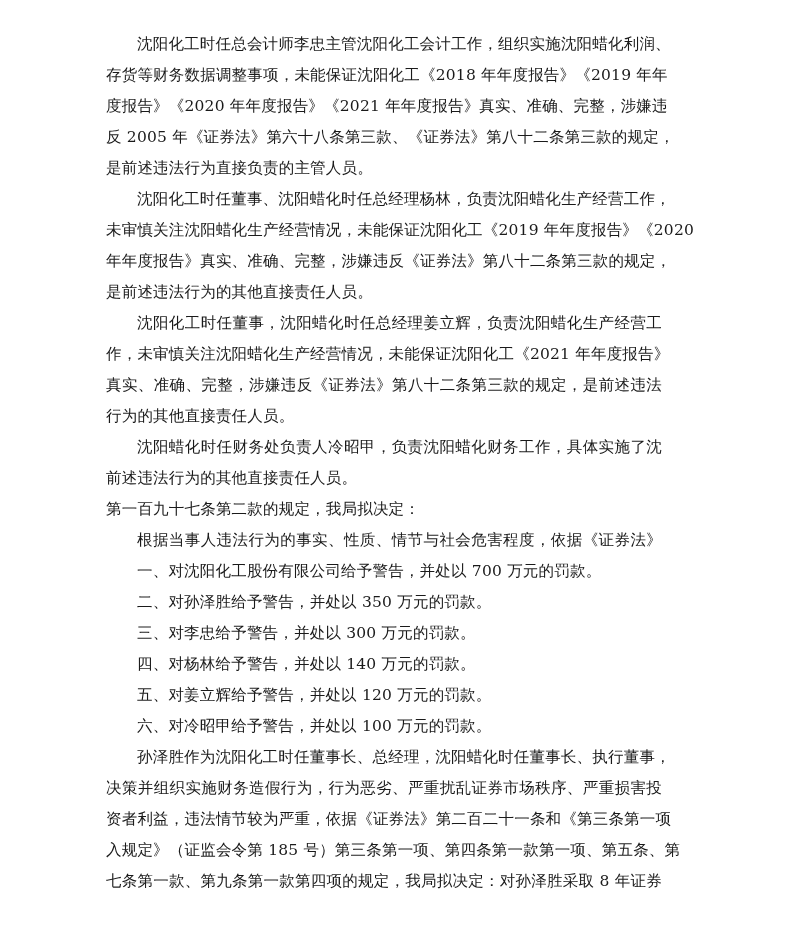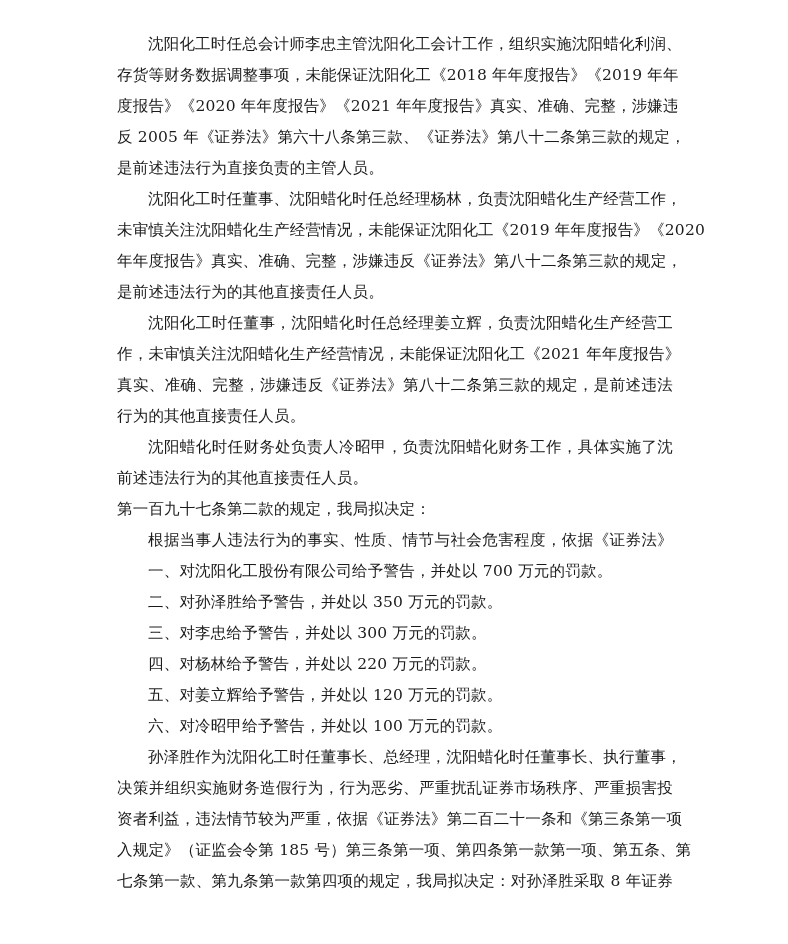--- a/index.html
+++ b/index.html
@@ -10,21 +10,21 @@
   body {
     width: 788px;
     height: 944px;
     overflow: hidden;
     position: relative;
     font-family: "DejaVu Serif", "Liberation Serif", serif;
     color: #1a1a1a;
   }
   .page {
     position: absolute;
-    left: 117px;
+    left: 106px;
     top: 29px;
     width: 556px;
   }
   .line {
     height: 31px;
     line-height: 31px;
     font-size: 15.5px;
     white-space: nowrap;
     text-align: justify;
     text-align-last: justify;
@@ -74,21 +74,21 @@
 
   <div class="para">
     <div class="line last">第一百九十七条第二款的规定，我局拟决定：</div>
     <div class="line indent">根据当事人违法行为的事实、性质、情节与社会危害程度，依据《证券法》</div>
   </div>
 
   <div class="para">
     <div class="line indent last">一、对沈阳化工股份有限公司给予警告，并处以 700 万元的罚款。</div>
     <div class="line indent last">二、对孙泽胜给予警告，并处以 350 万元的罚款。</div>
     <div class="line indent last">三、对李忠给予警告，并处以 300 万元的罚款。</div>
-    <div class="line indent last">四、对杨林给予警告，并处以 220 万元的罚款。</div>
+    <div class="line indent last">四、对杨林给予警告，并处以 140 万元的罚款。</div>
     <div class="line indent last">五、对姜立辉给予警告，并处以 120 万元的罚款。</div>
     <div class="line indent last">六、对冷昭甲给予警告，并处以 100 万元的罚款。</div>
   </div>
 
   <div class="para">
     <div class="line indent">孙泽胜作为沈阳化工时任董事长、总经理，沈阳蜡化时任董事长、执行董事，</div>
     <div class="line">决策并组织实施财务造假行为，行为恶劣、严重扰乱证券市场秩序、严重损害投</div>
     <div class="line">资者利益，违法情节较为严重，依据《证券法》第二百二十一条和《第三条第一项</div>
     <div class="line">入规定》（证监会令第 185 号）第三条第一项、第四条第一款第一项、第五条、第</div>
     <div class="line">七条第一款、第九条第一款第四项的规定，我局拟决定：对孙泽胜采取 8 年证券</div>

